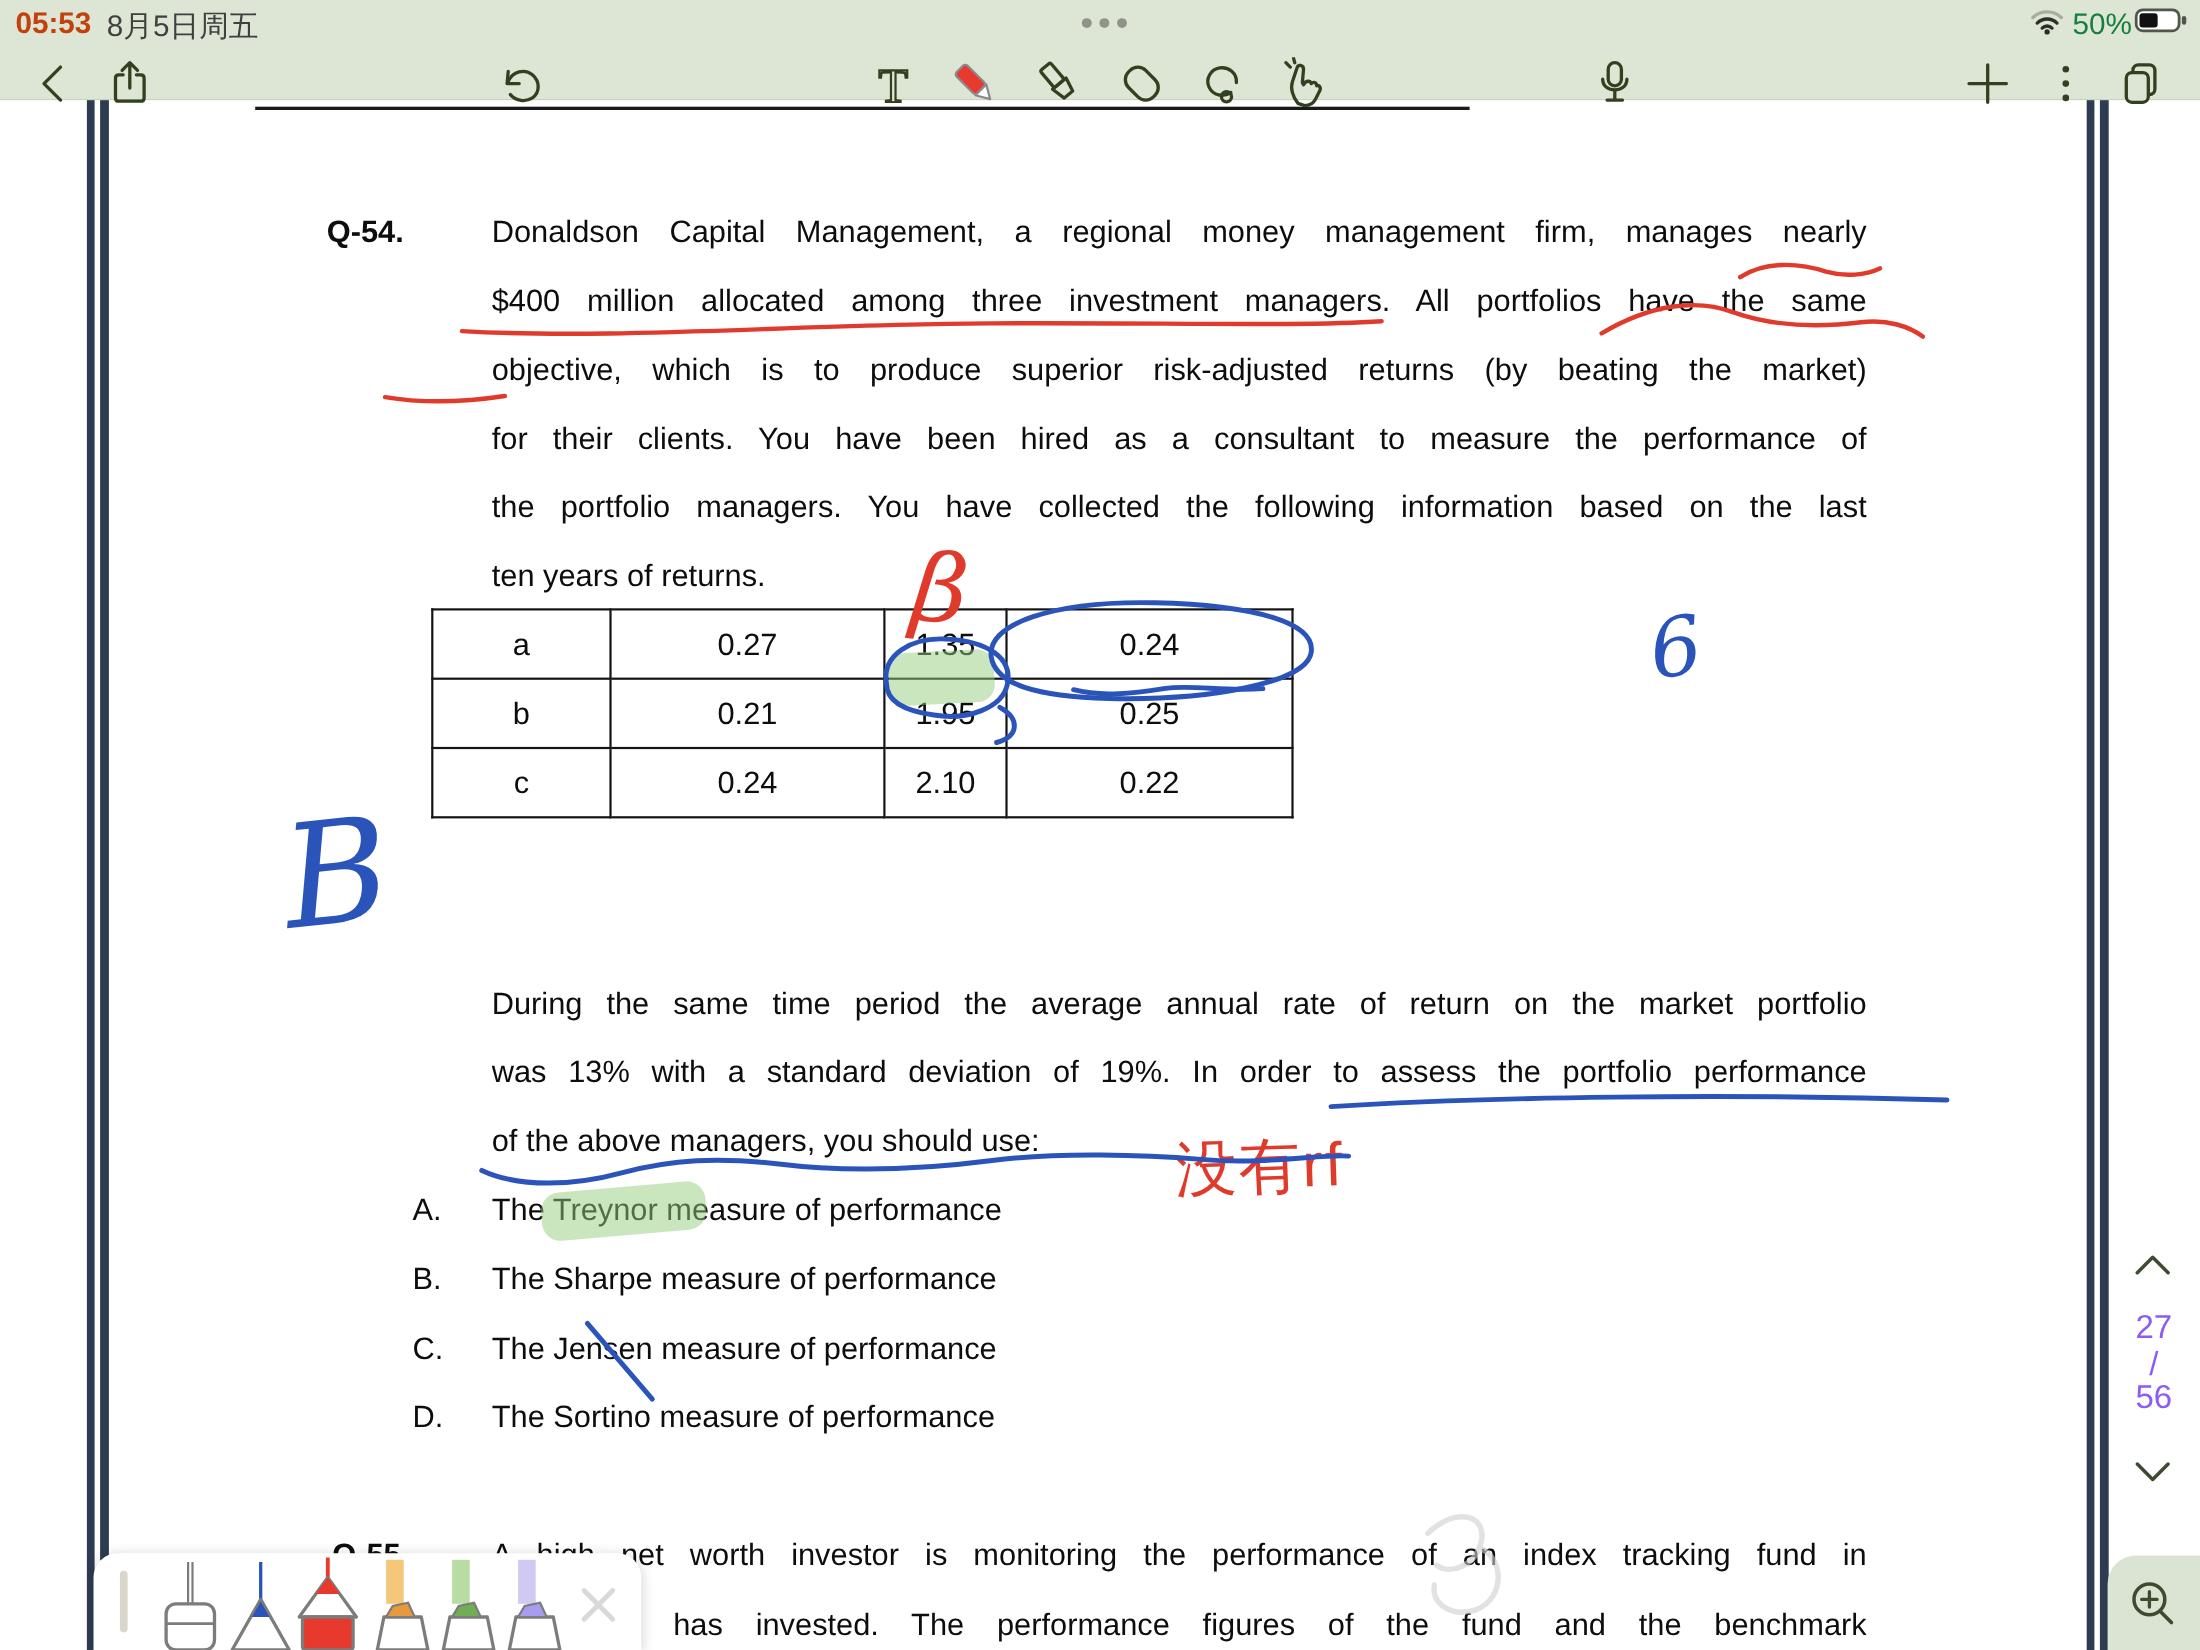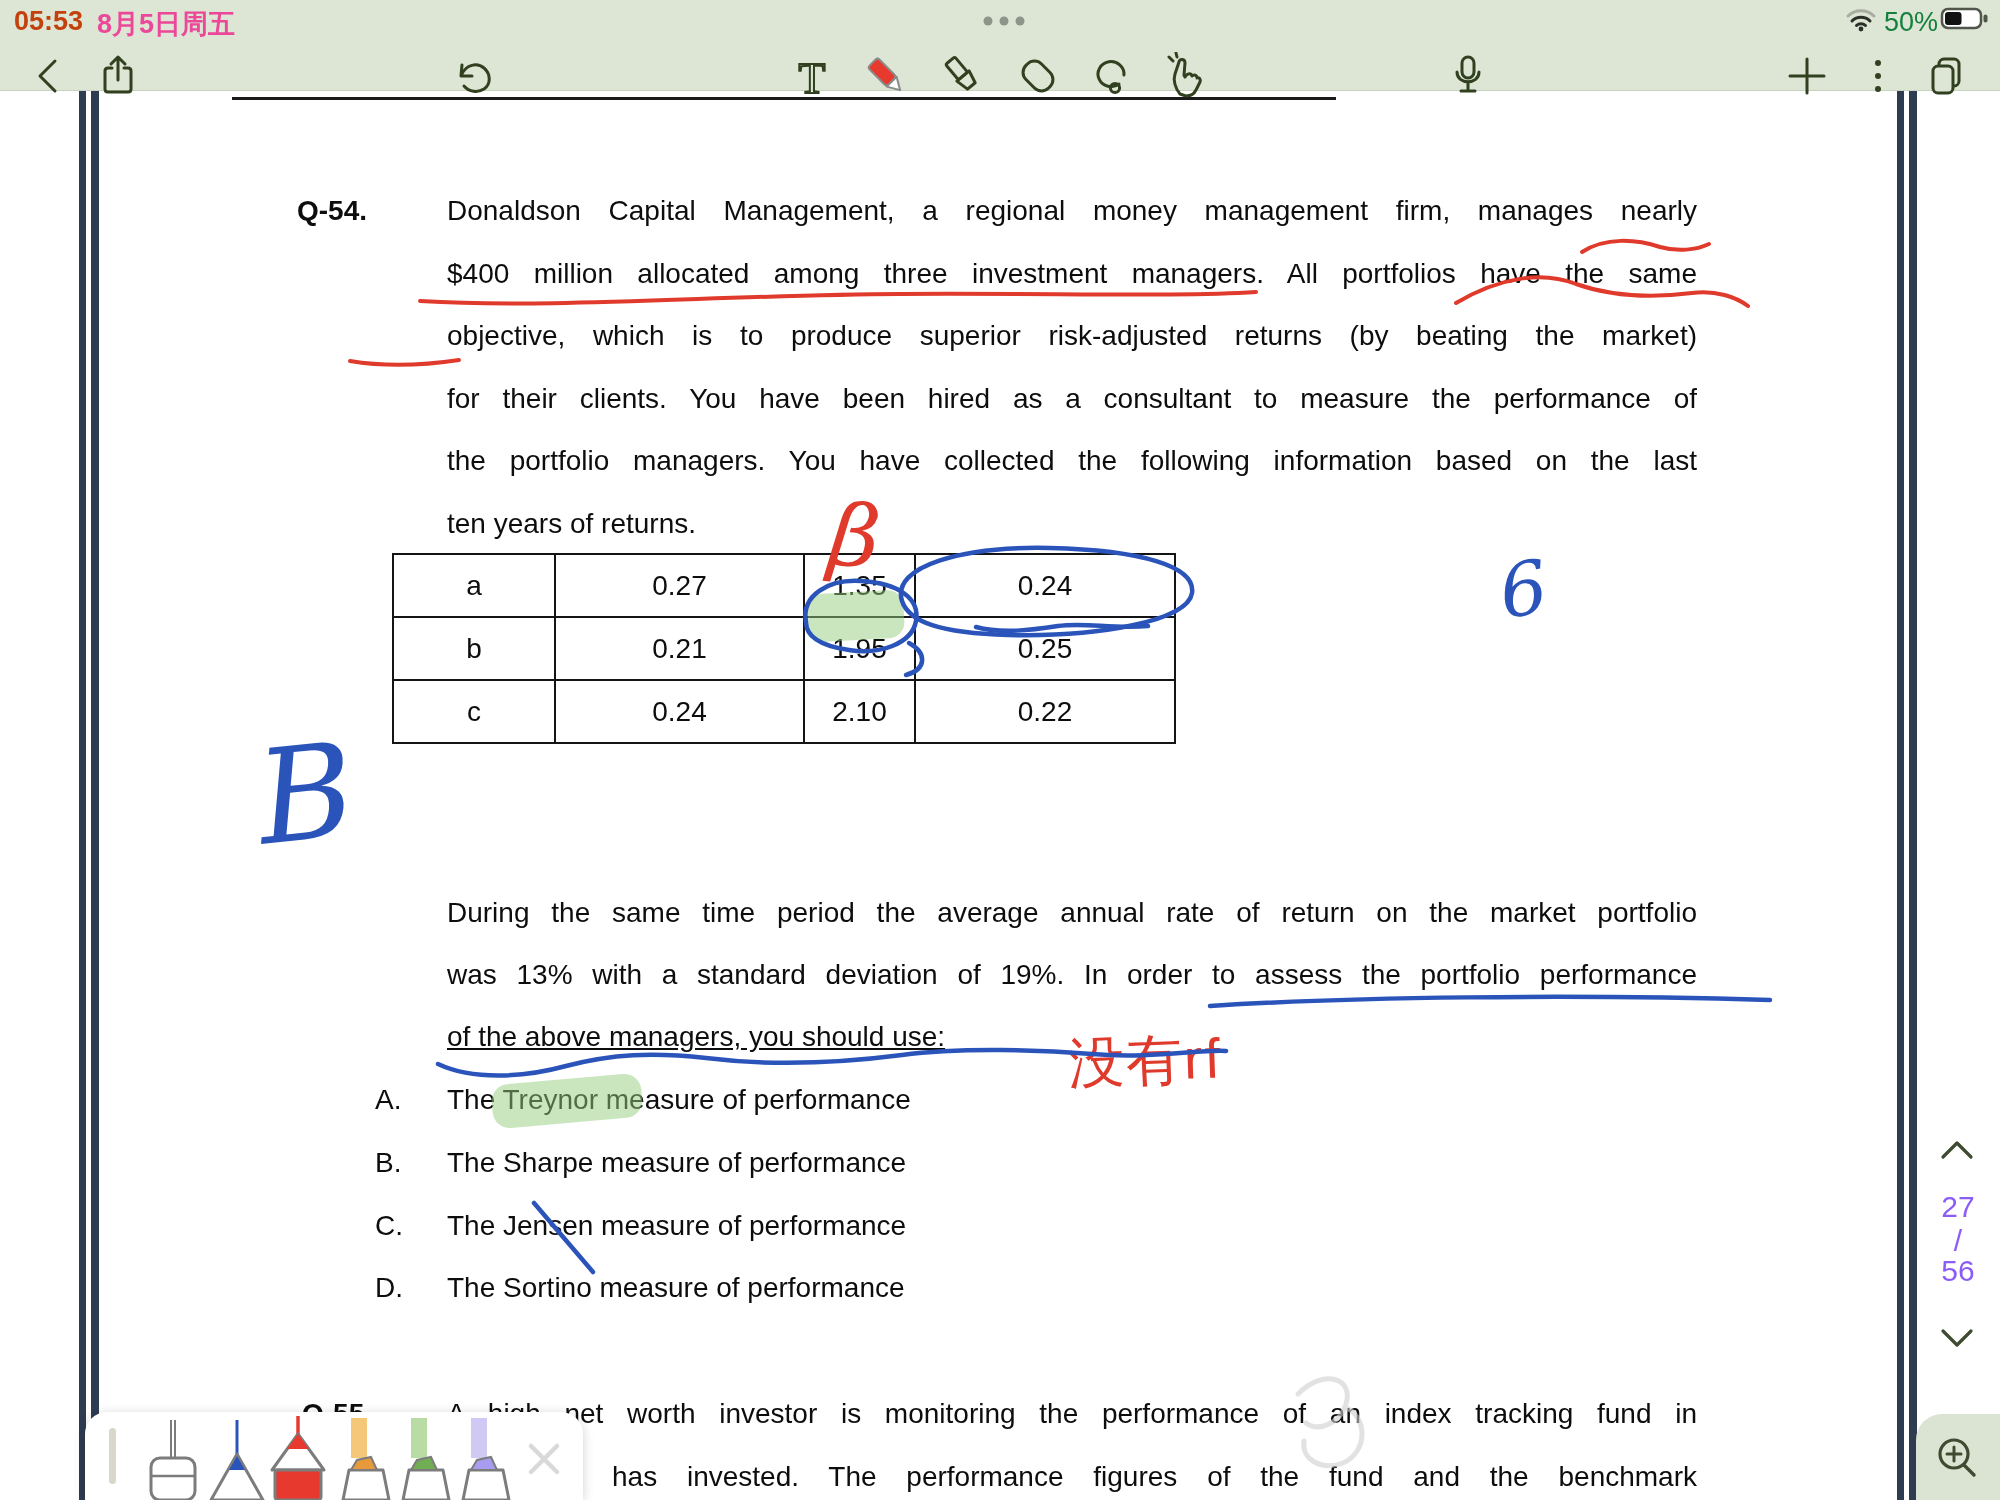--- a/index.html
+++ b/index.html
@@ -36,21 +36,21 @@
         border-radius:22px 22px 0 0;box-shadow:0 2px 12px rgba(0,0,0,.18);z-index:6;}
   #zoombtn{position:absolute;left:1916px;top:1414px;width:84px;height:86px;background:#dbe3d2;
            border-radius:26px 0 0 0;z-index:6;}
 </style>
 </head>
 <body>
 
 <div id="toolbar"></div>
 
 <div class="abs" style="left:14px;top:6px;font-size:27px;font-weight:700;color:#c2410c;z-index:5;">05:53</div>
-<div class="abs" style="left:97px;top:6px;font-size:27px;font-weight:700;color:#ec4899;z-index:5;text-align:right;">8月5日周五</div>
+<div class="abs" style="left:97px;top:6px;font-size:27px;font-weight:400;color:#404040;z-index:5;text-align:right;">8月5日周五</div>
 
 <div class="abs" style="left:974px;top:12px;z-index:5;">
   <svg width="60" height="18">
       <circle cx="14" cy="9" r="4.5" fill="#8f948b"></circle>
       <circle cx="30" cy="9" r="4.5" fill="#8f948b"></circle>
       <circle cx="46" cy="9" r="4.5" fill="#8f948b"></circle>
     </svg>
 </div>
 
 <div class="abs" style="left:1845px;top:6px;z-index:5;">
@@ -190,21 +190,21 @@
     <td class="cell">c</td>
     <td class="cell">0.24</td>
     <td class="cell">2.10</td>
     <td class="cell">0.22</td>
   </tr>
 </tbody>
   </table>
 
 <div class="tline" style="top:882px;">During the same time period the average annual rate of return on the market portfolio</div>
 <div class="tline" style="top:944px;">was 13% with a standard deviation of 19%. In order to assess the portfolio performance</div>
-<div class="tline last" style="top:1006px;text-decoration:underline;">of the above managers, you should use:</div>
+<div class="tline last" style="top:1006px;">of the above managers, you should use:</div>
 
 <div class="opt" style="left:375px;top:1069px;">A.</div>
 <div class="opt" style="left:447px;top:1069px;">The Treynor measure of performance</div>
 <div class="opt" style="left:375px;top:1132px;">B.</div>
 <div class="opt" style="left:447px;top:1132px;">The Sharpe measure of performance</div>
 <div class="opt" style="left:375px;top:1195px;">C.</div>
 <div class="opt" style="left:447px;top:1195px;">The Jensen measure of performance</div>
 <div class="opt" style="left:375px;top:1257px;">D.</div>
 <div class="opt" style="left:447px;top:1257px;">The Sortino measure of performance</div>
 

